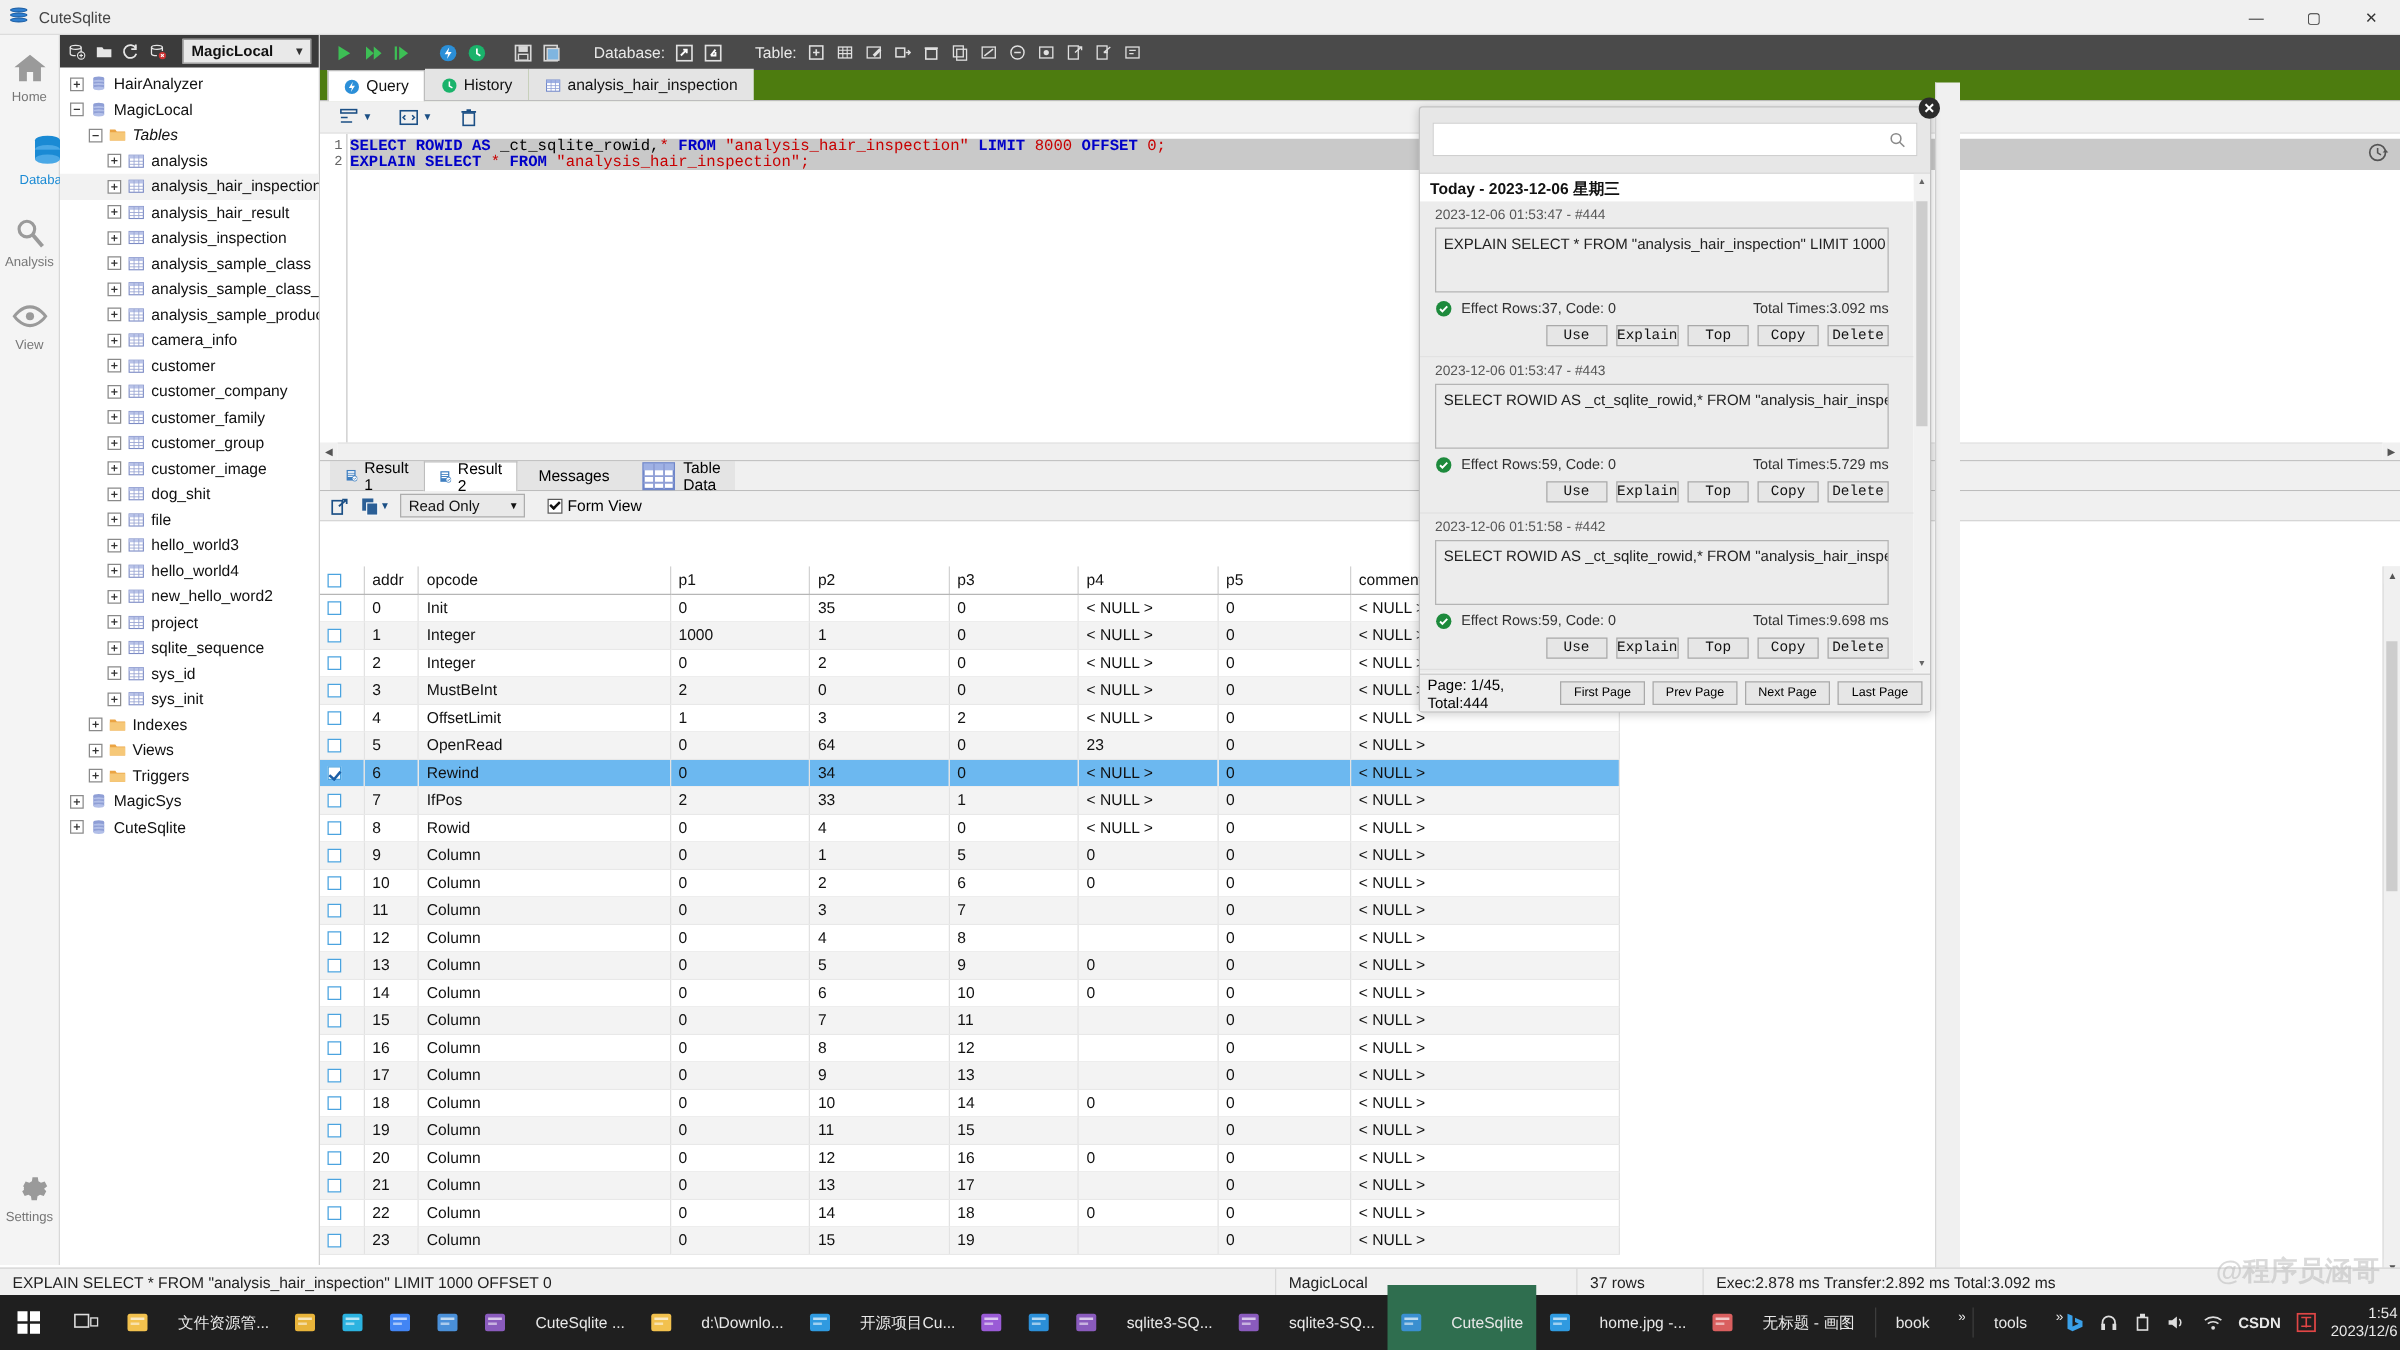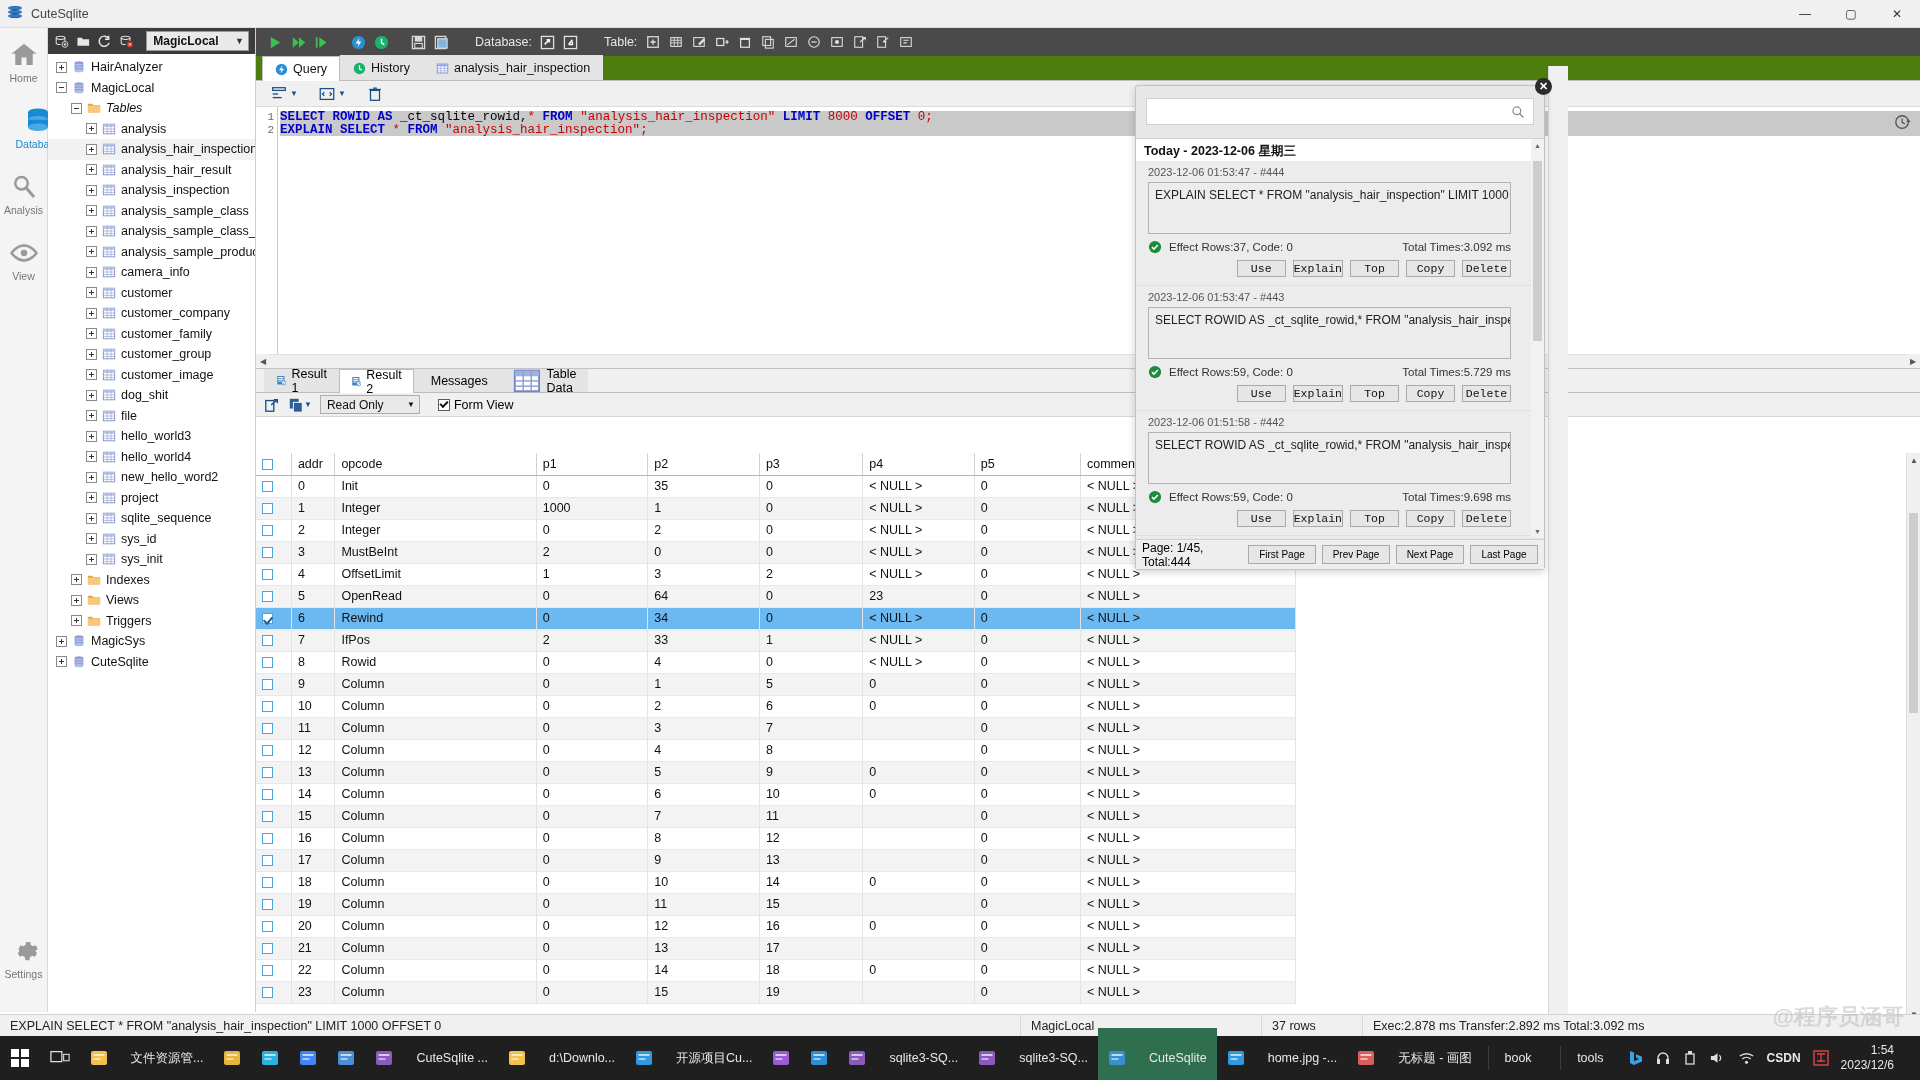--- a/index.html
+++ b/index.html
@@ -287,21 +287,21 @@
     background:#1f1f1f; display:flex; align-items:center; color:#e8e8e8; font-size:12.5px;
   }
   .tb-start { width:56px; height:44px; display:flex; align-items:center; justify-content:center; }
   .tb-item {
     height:60px; display:flex; align-items:center; gap:23px; padding:0 10px;
     max-width:140px; overflow:hidden; white-space:nowrap;
   }
   .tb-item.active { background:#2f6e4f; }
   .tb-ico { width:18px; height:18px; flex:0 0 auto; }
   .tb-sep { width:1px; height:24px; background:#3d3d3d; margin:0 6px; }
-  .tray { margin-left:auto; display:flex; align-items:center; gap:12px; padding-right:26px; }
+  .tray { margin-left:auto; display:flex; align-items:center; gap:12px; padding-right:2px; }
   .clock { text-align:right; line-height:15px; font-size:12px; }
   .wm {
     position:absolute; right:16px; bottom:48px; font-size:22px; color:#bdbdbd; opacity:.55;
     font-weight:bold; pointer-events:none;
   }
 </style>
 </head>
 <body>
 
 <div id="app">

